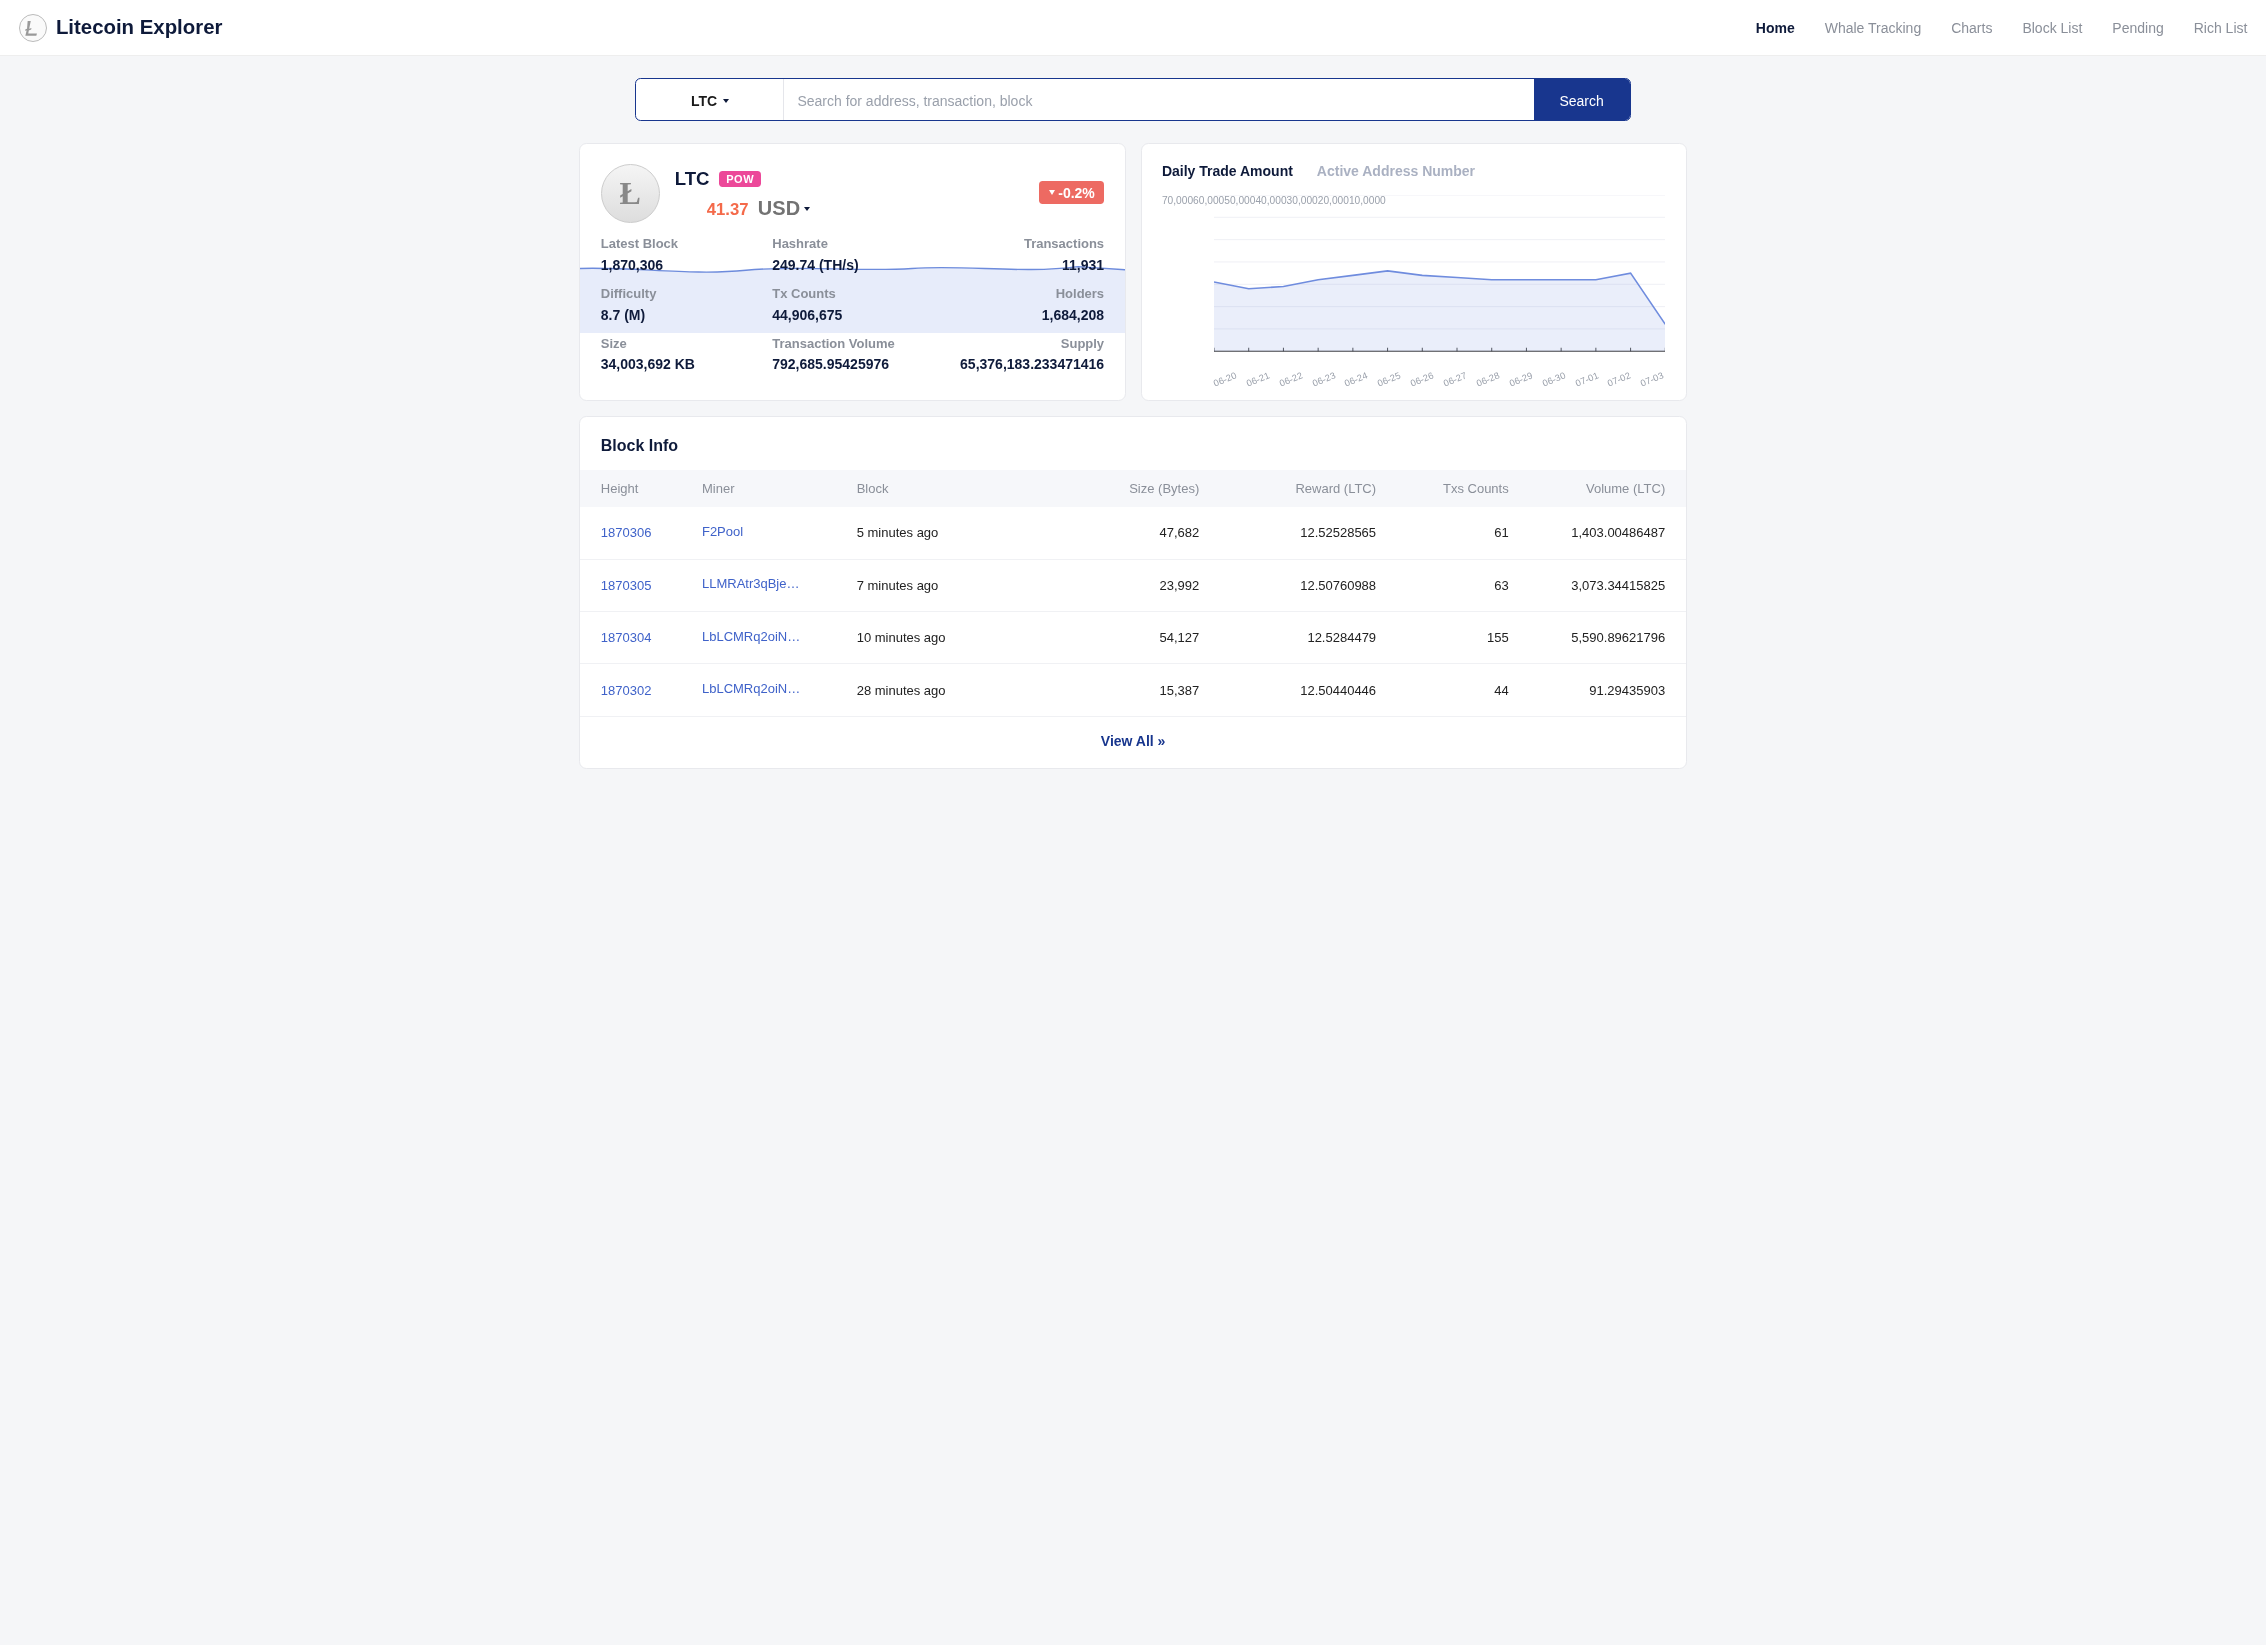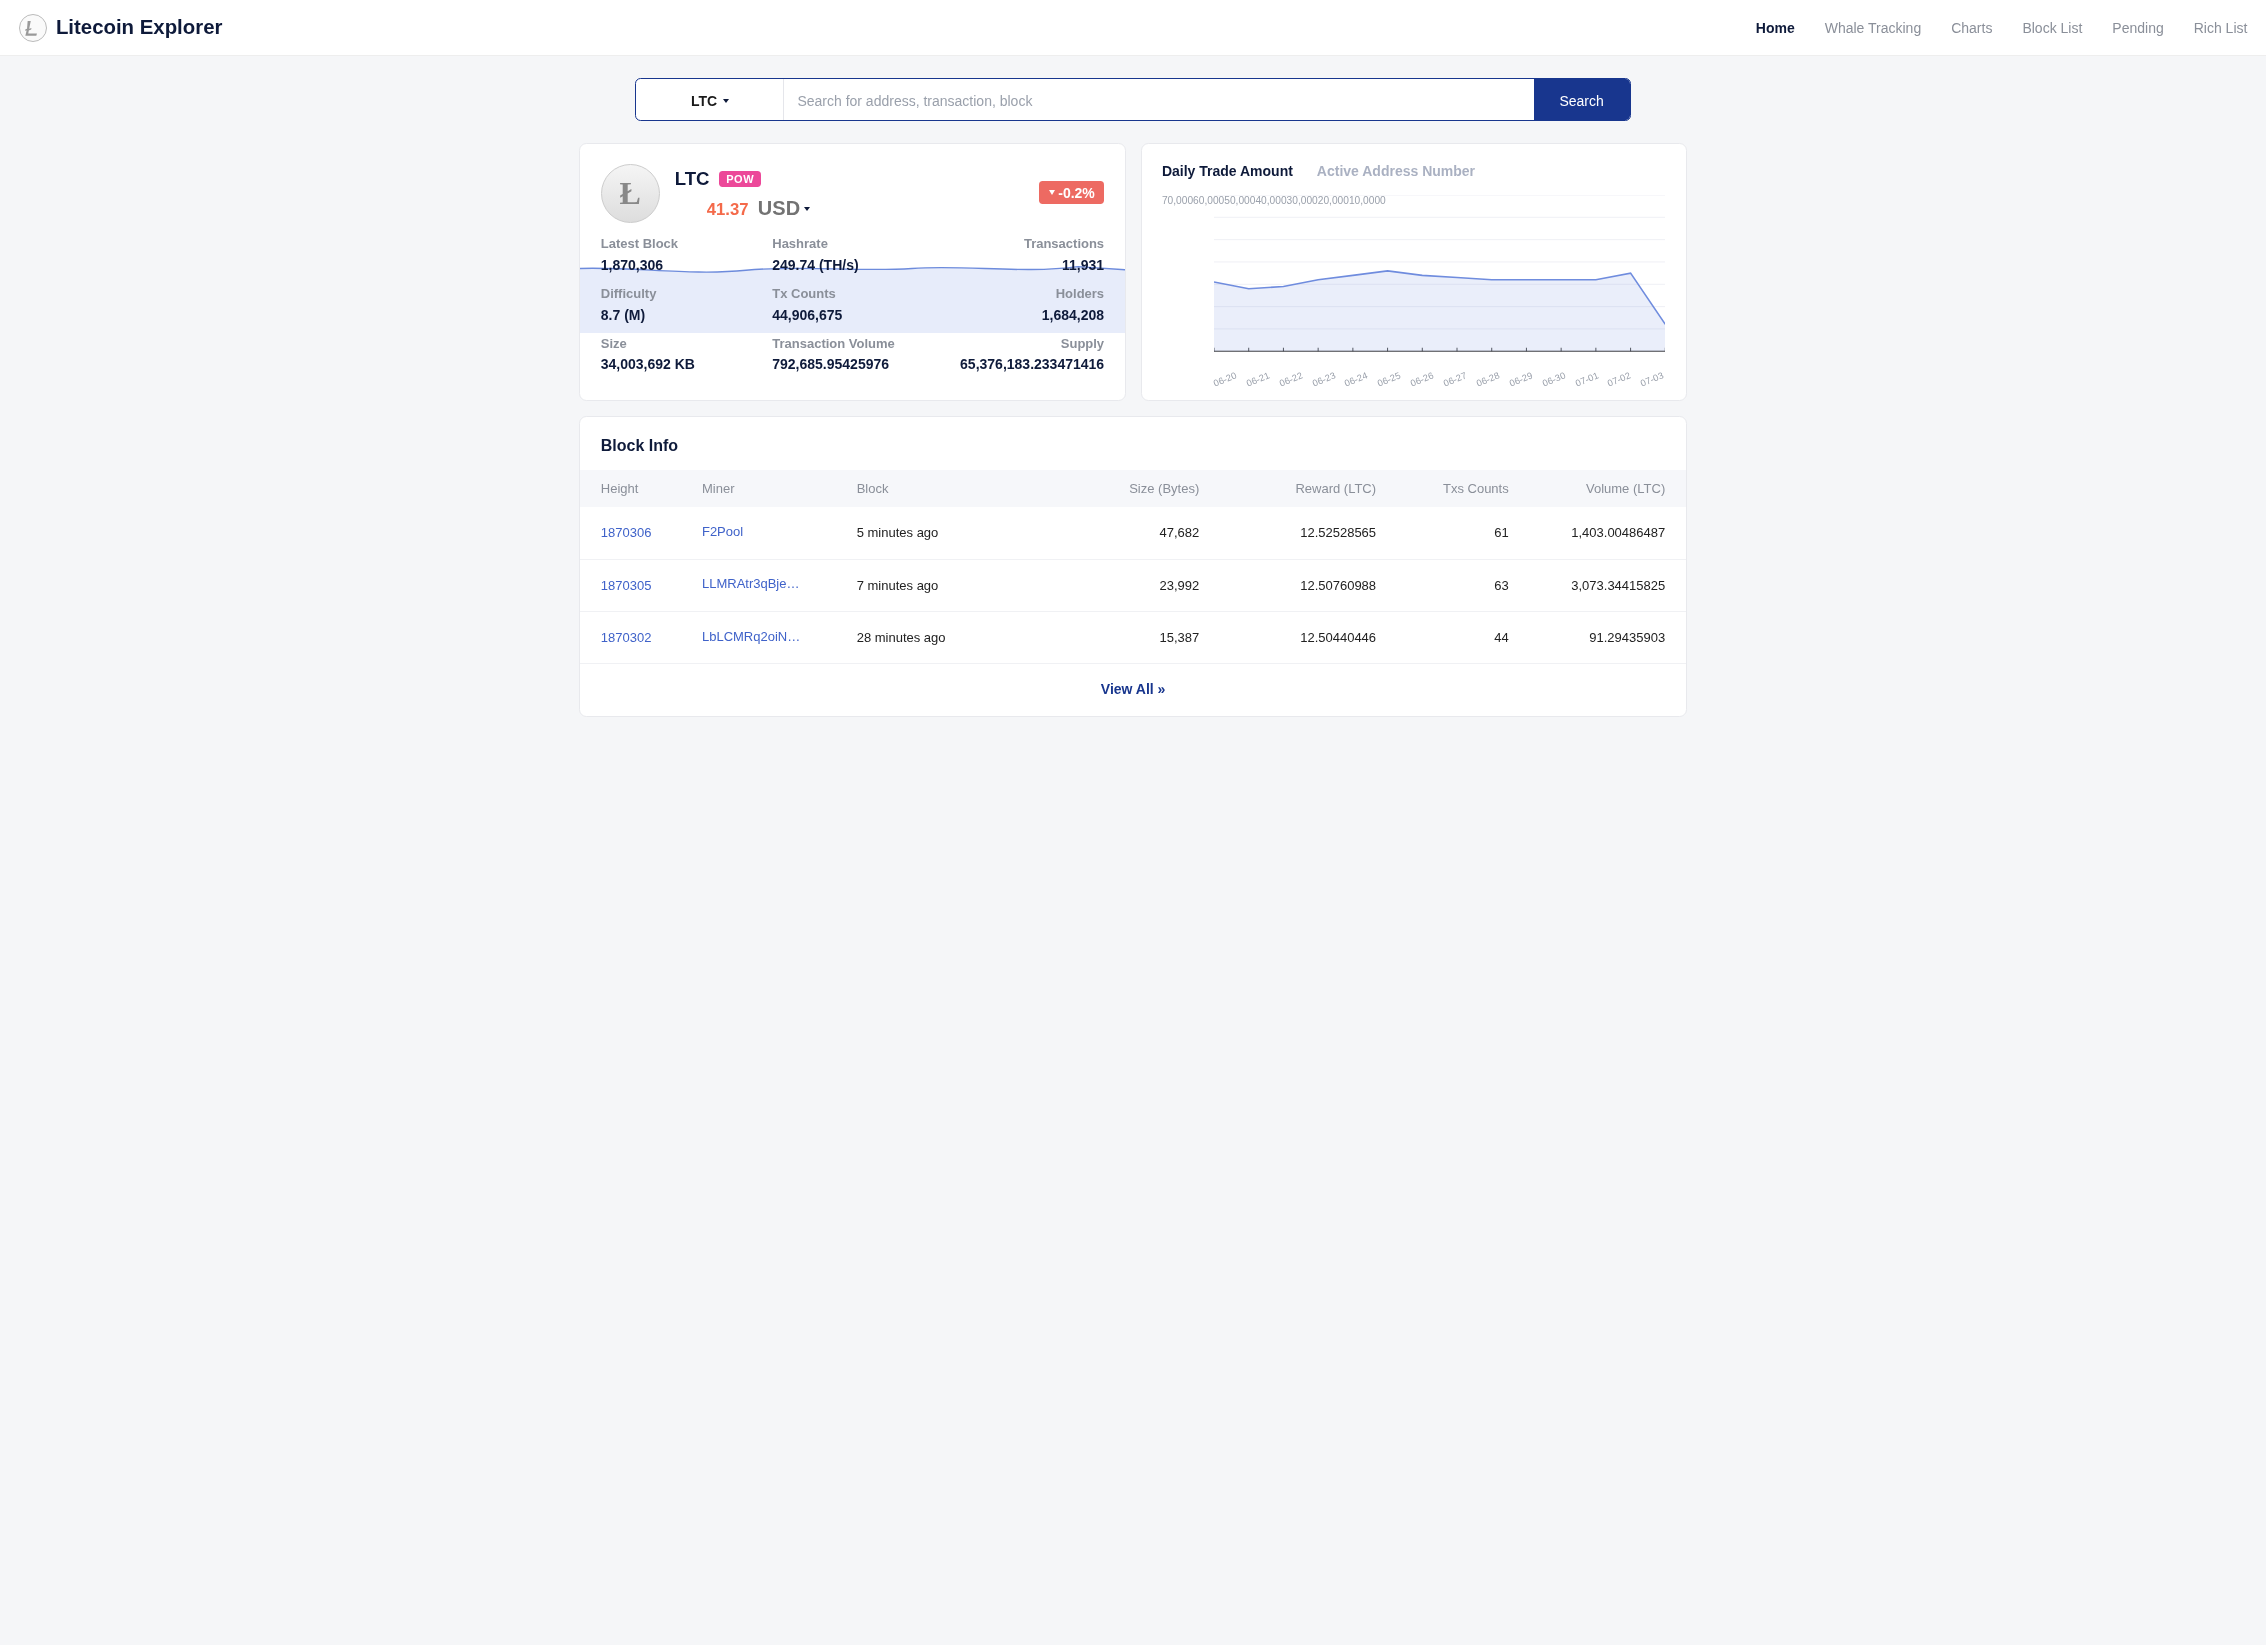--- a/index.html
+++ b/index.html
@@ -286,20 +286,29 @@
           <tr>
             <td><a href="#" class="link">1870305</a></td>
             <td><a href="#" class="link miner-cell" style="display:inline-block">LLMRAtr3qBje…</a></td>
             <td>7 minutes ago</td>
             <td class="r">23,992</td>
             <td class="r">12.50760988</td>
             <td class="r">63</td>
             <td class="r">3,073.34415825</td>
           </tr>
           <tr>
+            <td><a href="#" class="link">1870304</a></td>
+            <td><a href="#" class="link miner-cell" style="display:inline-block">LbLCMRq2oiN…</a></td>
+            <td>10 minutes ago</td>
+            <td class="r">54,127</td>
+            <td class="r">12.5284479</td>
+            <td class="r">155</td>
+            <td class="r">5,590.89621796</td>
+          </tr>
+          <tr>
             <td><a href="#" class="link">1870302</a></td>
             <td><a href="#" class="link miner-cell" style="display:inline-block">LbLCMRq2oiN…</a></td>
             <td>28 minutes ago</td>
             <td class="r">15,387</td>
             <td class="r">12.50440446</td>
             <td class="r">44</td>
             <td class="r">91.29435903</td>
           </tr>
         </tbody>
     </table>

